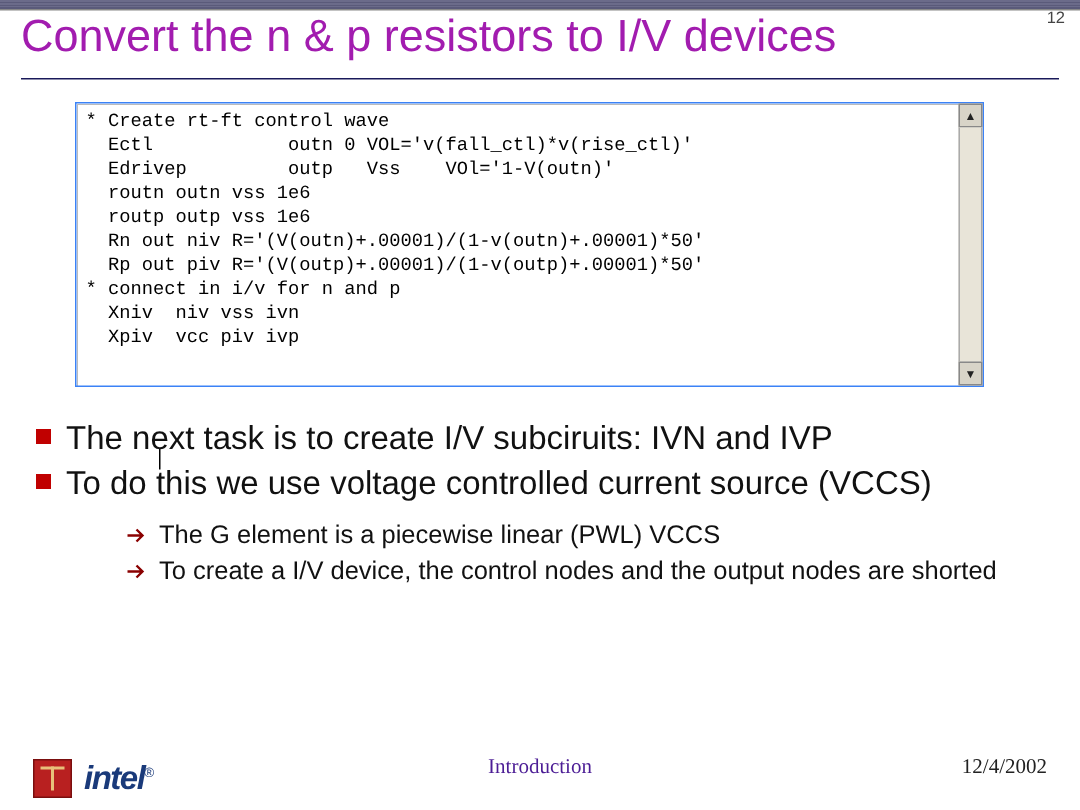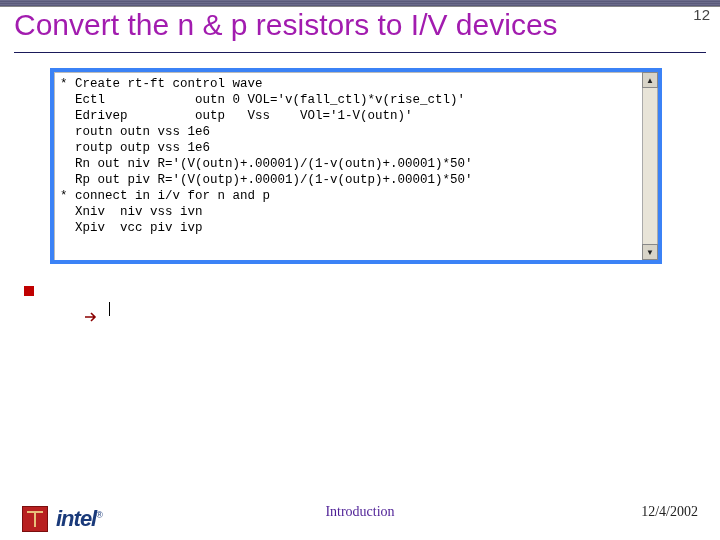--- a/index.html
+++ b/index.html
@@ -18,21 +18,21 @@
     top: 0; left: 0; right: 0;
     height: 6px;
     background: repeating-linear-gradient(0deg,#5a5a7a 0 1px,#6b6b8a 1px 2px);
     border-bottom: 1px solid #888;
   }
   .pagenum {
     position: absolute;
     top: 6px;
     right: 10px;
     font-family: Arial, sans-serif;
-    font-size: 15px;
+    font-size: 11px;
     color: #444;
   }
   .title {
     position: absolute;
     top: 8px;
     left: 14px;
     font-size: 30px;
     color: #a21caf;
   }
   .titleline {
@@ -41,21 +41,21 @@
     left: 14px; right: 14px;
     height: 1px;
     background: #1a1a5a;
   }
   .codebox-wrap {
     position: absolute;
     top: 68px;
     left: 50px;
     width: 604px;
     height: 188px;
-    border: 4px solid #3b82f6;
+    border: 1px solid #3b82f6;
     background: #fff;
     box-shadow: 1px 1px 0 #bbb inset;
   }
   .codebox {
     position: absolute;
     top: 0; left: 0; bottom: 0;
     width: 585px;
     padding: 4px 6px;
     font-family: "Courier New", monospace;
     font-size: 12.5px;
@@ -220,28 +220,42 @@
   Xpiv  vcc piv ivp</div>
   <div class="scroll-btn scroll-up">▲</div>
   <div class="scroll-track"></div>
   <div class="scroll-btn scroll-dn">▼</div>
   <div class="caret"></div>
 </div>
 
 <div class="bullets">
   <div class="b1">
     <div class="sq"></div>
+    <div class="b1txt">The next task is to create I/V subciruits: IVN and IVP</div>
+  </div>
+  <div class="b1">
+    <div class="sq"></div>
+    <div class="b1txt">To do this we use voltage controlled current source (VCCS)</div>
   </div>
   <div class="sub">
     <div class="subrow">
       <span class="arrow">
         <svg width="14" height="12">
             <path d="M1 6 L10 6 M7 2 L11 6 L7 10" stroke="#8a0000" stroke-width="1.6" fill="none"></path>
           </svg>
       </span>
+      <div class="subtxt">The G element is a piecewise linear (PWL) VCCS</div>
+    </div>
+    <div class="subrow">
+      <span class="arrow">
+        <svg width="14" height="12">
+            <path d="M1 6 L10 6 M7 2 L11 6 L7 10" stroke="#8a0000" stroke-width="1.6" fill="none"></path>
+          </svg>
+      </span>
+      <div class="subtxt">To create a I/V device, the control nodes and the output nodes are shorted</div>
     </div>
   </div>
 </div>
 
 <div class="leftlogo">
   <div class="redbox"></div>
   <div class="intel"><span>intel</span><sub>®</sub></div>
 </div>
 
 <div class="footer">

